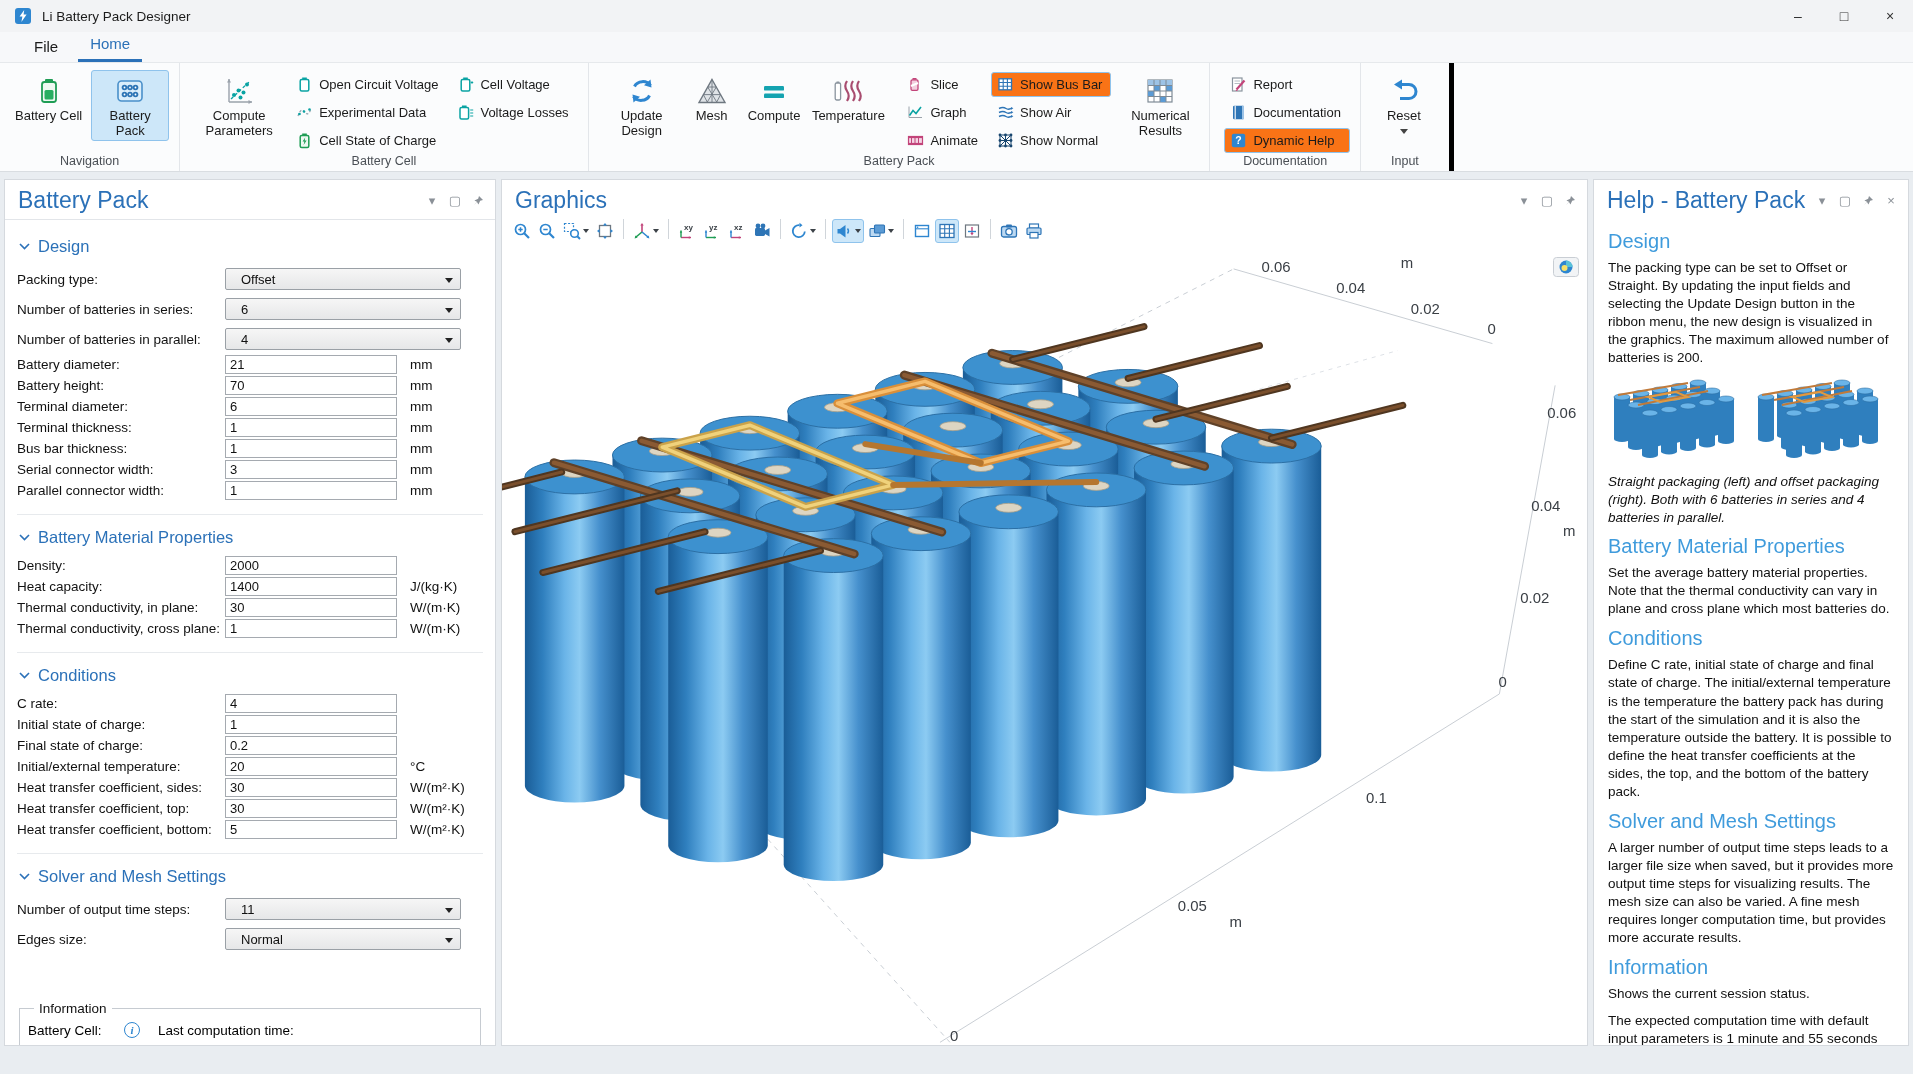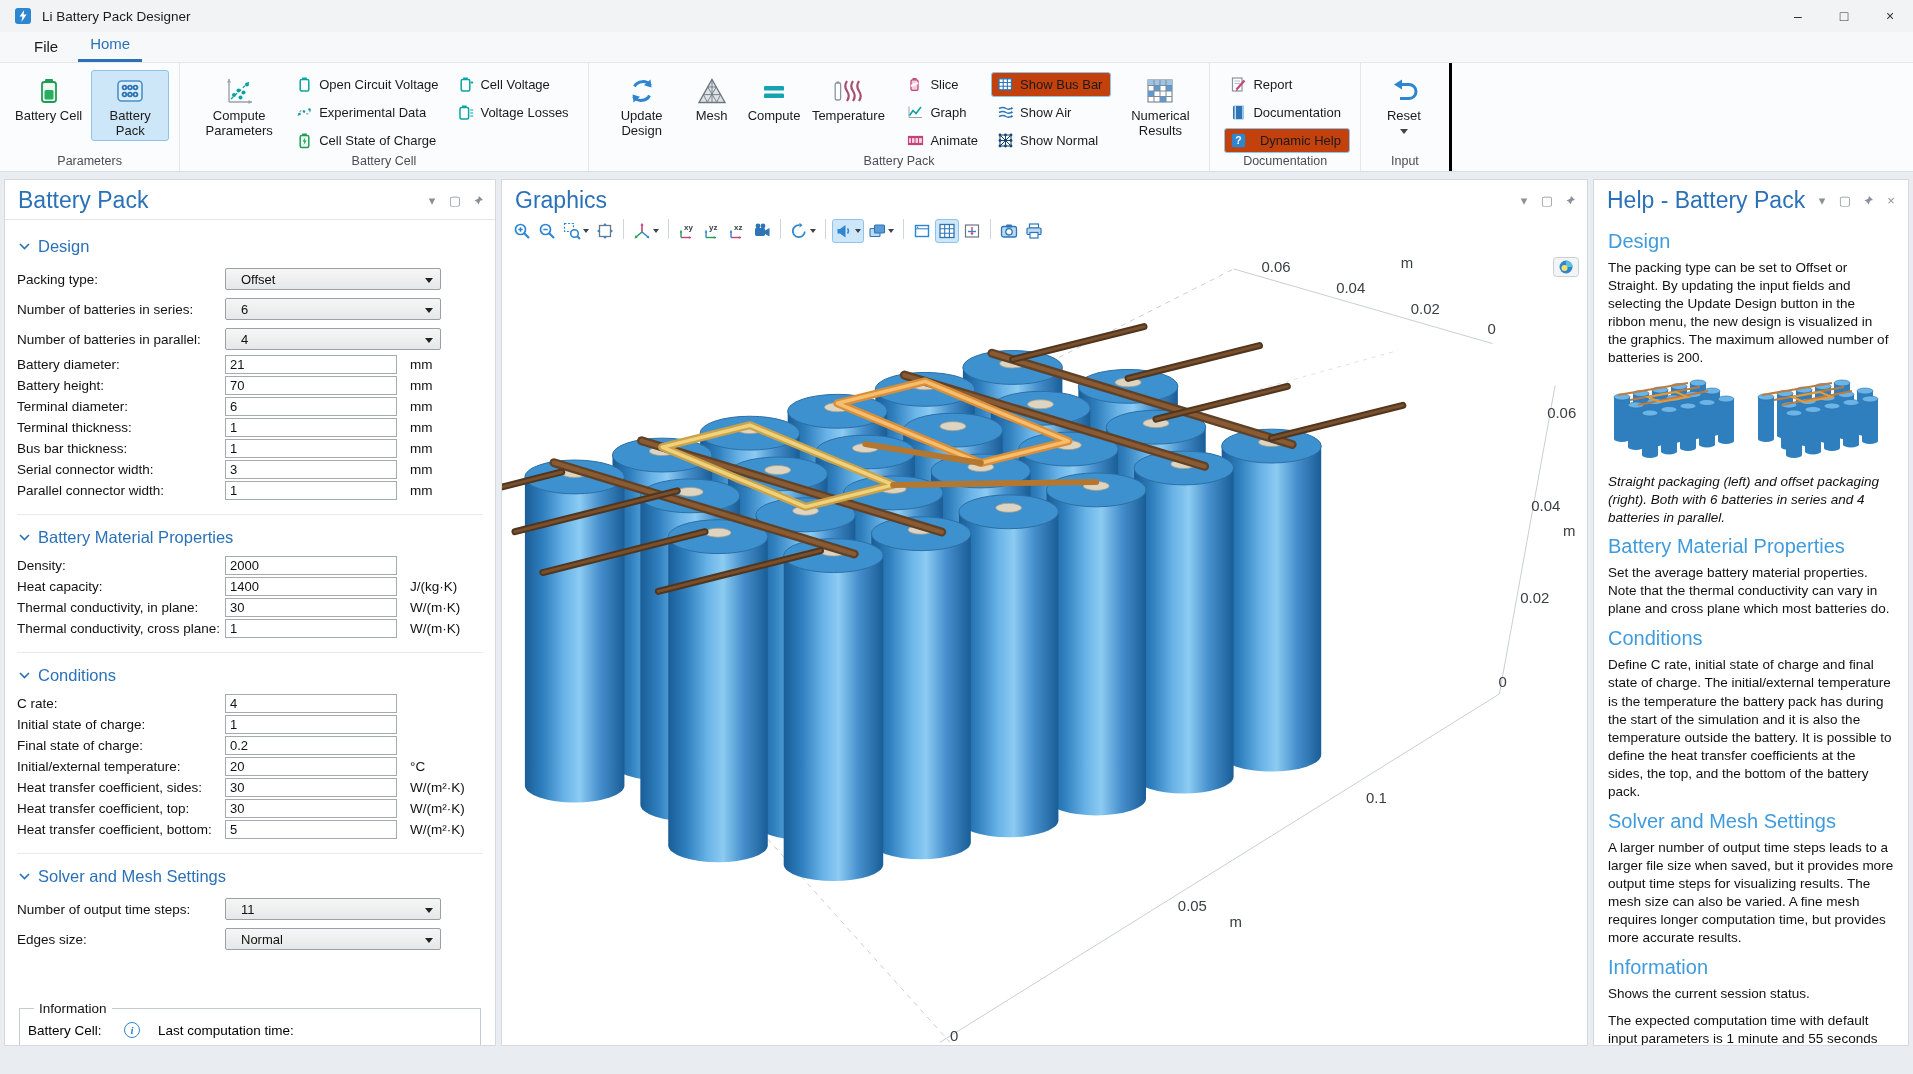--- a/index.html
+++ b/index.html
@@ -13,39 +13,39 @@
   .mtab { font-size:15px; padding:4px 12px 7px; color:#1b1b1b; }
   .mtab.active { color:#2b71b8; border-bottom:3px solid #2b71b8; }
   .ribbon { position:absolute; top:62px; left:0; right:0; height:110px; background:#fbfcfd; border-top:1px solid #e6e9ec; border-bottom:1px solid #d9dde1; display:flex; }
   .rgroup { position:relative; display:flex; align-items:flex-start; gap:4px; padding:7px 10px 24px 10px; border-right:1px solid #e3e6ea; }
   .rgroup-label { position:absolute; bottom:3px; left:0; right:0; text-align:center; font-size:12.5px; color:#4a4f55; }
   .rbig { min-width:54px; max-width:78px; display:flex; flex-direction:column; align-items:center; gap:3px; padding:5px 4px 2px; border-radius:3px; border:1px solid transparent; }
   .rbig.sel { background:#cde7f9; border-color:#8fc3ec; }
   .rlbl { font-size:13px; text-align:center; line-height:1.12; color:#1b1b1b; }
   .rstack { display:flex; flex-direction:column; gap:3px; padding-top:2px; }
   .rsmall { display:flex; align-items:center; gap:6px; font-size:13px; color:#1b1b1b; height:25px; padding:0 8px 0 5px; border-radius:3px; border:1px solid transparent; }
-  .rsmall.sel { background:#c2410c; border-color:#8fc3ec;justify-content:space-between; }
+  .rsmall.sel { background:#f97316; border-color:#8fc3ec; }
   .ric { width:30px; height:30px; display:block; }
   .ric-s { width:17px; height:17px; display:block; flex:none; }
   .caret-d { width:0; height:0; border-left:4px solid transparent; border-right:4px solid transparent; border-top:5px solid #444; margin-top:2px; }
   .main { position:absolute; top:173px; left:0; right:0; bottom:0; background:#e9edf1; display:flex; gap:5px; padding:6px 4px 28px 4px; }
   .panel { background:#fff; border:1px solid #d5d9de; display:flex; flex-direction:column; overflow:hidden; }
   .panel-header { display:flex; align-items:center; padding:7px 10px 5px 13px; flex:none; }
   .ptitle { flex:1; font-size:23px; color:#2b71b8; white-space:nowrap; }
   .phicons { display:flex; align-items:center; gap:9px; color:#8a9097; font-size:13px; }
   .phico { width:14px; height:14px; display:flex; align-items:center; justify-content:center; color:#8a9097; }
   #left-panel { width:492px; flex:none; }
   #left-panel .panel-header { border-bottom:1px solid #e2e5e9; }
   .lp-content { padding:4px 12px 10px; overflow:hidden; flex:1; }
   .fsection-head { display:flex; align-items:center; gap:8px; margin:13px 0 9px 2px; font-size:16.5px; color:#2b71b8; }
   .fsection + .fsection { border-top:1px solid #e7eaed; margin-top:14px; }
   .frow { display:flex; align-items:center; margin:2px 0; }
   .frow .flabel { flex:0 0 208px; font-size:13.5px; color:#111; white-space:nowrap; }
   .ftext { width:172px; height:19px; border:1px solid #a5aab0; font-size:13px; padding:0 4px; font-family:"Liberation Sans",sans-serif; color:#111; background:#fff; }
-  .fselect { width:216px; height:22px; border:1px solid #9aa0a6; border-radius:2px; background:linear-gradient(#f6f6f6,#e6e7e8); display:flex; align-items:center; font-size:13px; color:#111; padding-left:15px; position:relative; margin:3px 0; }
+  .fselect { width:236px; height:22px; border:1px solid #9aa0a6; border-radius:2px; background:linear-gradient(#f6f6f6,#e6e7e8); display:flex; align-items:center; font-size:13px; color:#111; padding-left:15px; position:relative; margin:3px 0; }
   .fselect .dd { position:absolute; right:7px; top:9px; width:0; height:0; border-left:4px solid transparent; border-right:4px solid transparent; border-top:5px solid #222; }
   .funit { margin-left:13px; font-size:13.5px; color:#111; white-space:nowrap; }
   .infobox { margin:48px 2px 0; border:1px solid #c6cbd1; padding:2px 8px 8px; }
   .infobox legend { font-size:13.5px; padding:0 5px; margin-left:6px; color:#111; }
   .inforow { display:flex; align-items:center; height:24px; font-size:13.5px; gap:8px; }
   .inforow .ilabel { width:88px; }
   .i-ic { width:16px; height:16px; border:1.4px solid #2e86d0; border-radius:50%; color:#2e86d0; font-family:"Liberation Serif",serif; font-style:italic; font-weight:bold; font-size:11px; display:flex; align-items:center; justify-content:center; margin-right:10px; }
   #graphics-panel { flex:1; }
   .gtoolbar { display:flex; align-items:flex-start; height:32px; padding:0 8px; gap:1px; flex:none;font-weight:bold; }
   .ticon { height:24px; min-width:24px; padding:0 2px; display:flex; align-items:center; justify-content:center; border-radius:3px; border:1px solid transparent; gap:2px; }
@@ -108,21 +108,21 @@
               <circle cx="9.5" cy="11.5" r="0.9"></circle>
               <circle cx="15" cy="11.5" r="0.9"></circle>
               <circle cx="20.5" cy="11.5" r="0.9"></circle>
               <circle cx="9.5" cy="18.5" r="0.9"></circle>
               <circle cx="15" cy="18.5" r="0.9"></circle>
               <circle cx="20.5" cy="18.5" r="0.9"></circle>
             </g>
           </svg></span>
       <span class="rlbl">Battery Pack</span>
     </div>
-    <div class="rgroup-label">Parameters</div>
+    <div class="rgroup-label">Navigation</div>
   </div>
   <div class="rgroup" style="padding-left:20px;">
     <div class="rbig">
       <span class="ric"><svg viewBox="0 0 30 30">
             <path d="M5 3 V26 M5 26 H28" stroke="#9aa2ab" stroke-width="1.4" fill="none"></path>
             <path d="M5 3 l-2 3.5 h4 Z M28 26 l-3.5 -2 v4 Z" fill="#9aa2ab"></path>
             <path d="M7 23 L25 6" stroke="#0aa3a3" stroke-width="1.3" stroke-dasharray="3 2.4" fill="none"></path>
             <g fill="#0aa3a3">
               <circle cx="10" cy="19" r="2"></circle>
               <circle cx="14.5" cy="14.5" r="2"></circle>
@@ -326,21 +326,21 @@
       <div class="rsmall sel">
         <span class="ric-s"><svg viewBox="0 0 17 17">
               <rect x="1.8" y="1.8" width="13.4" height="13.4" rx="2" fill="#2e86d0"></rect>
               <text x="8.5" y="12.4" font-size="10.5" font-weight="bold" fill="#fff" text-anchor="middle" font-family="Liberation Sans, sans-serif">?</text>
             </svg></span>
         <span>Dynamic Help</span>
       </div>
     </div>
     <div class="rgroup-label">Documentation</div>
   </div>
-  <div class="rgroup" style="padding-left:16px; padding-right:18px; border-right:3px solid #000000;">
+  <div class="rgroup" style="padding-left:16px; padding-right:18px; border-right:5px solid #000000;">
     <div class="rbig">
       <span class="ric"><svg viewBox="0 0 30 30">
             <path d="M12 8.5 H20 a7 7 0 0 1 0 14 H11" stroke="#2e86d0" stroke-width="3" fill="none"></path>
             <path d="M13 3.5 V13.5 L5 8.5 Z" fill="#2e86d0"></path>
           </svg></span>
       <span class="rlbl">Reset</span>
       <span class="caret-d"></span>
     </div>
     <div class="rgroup-label">Input</div>
   </div>

